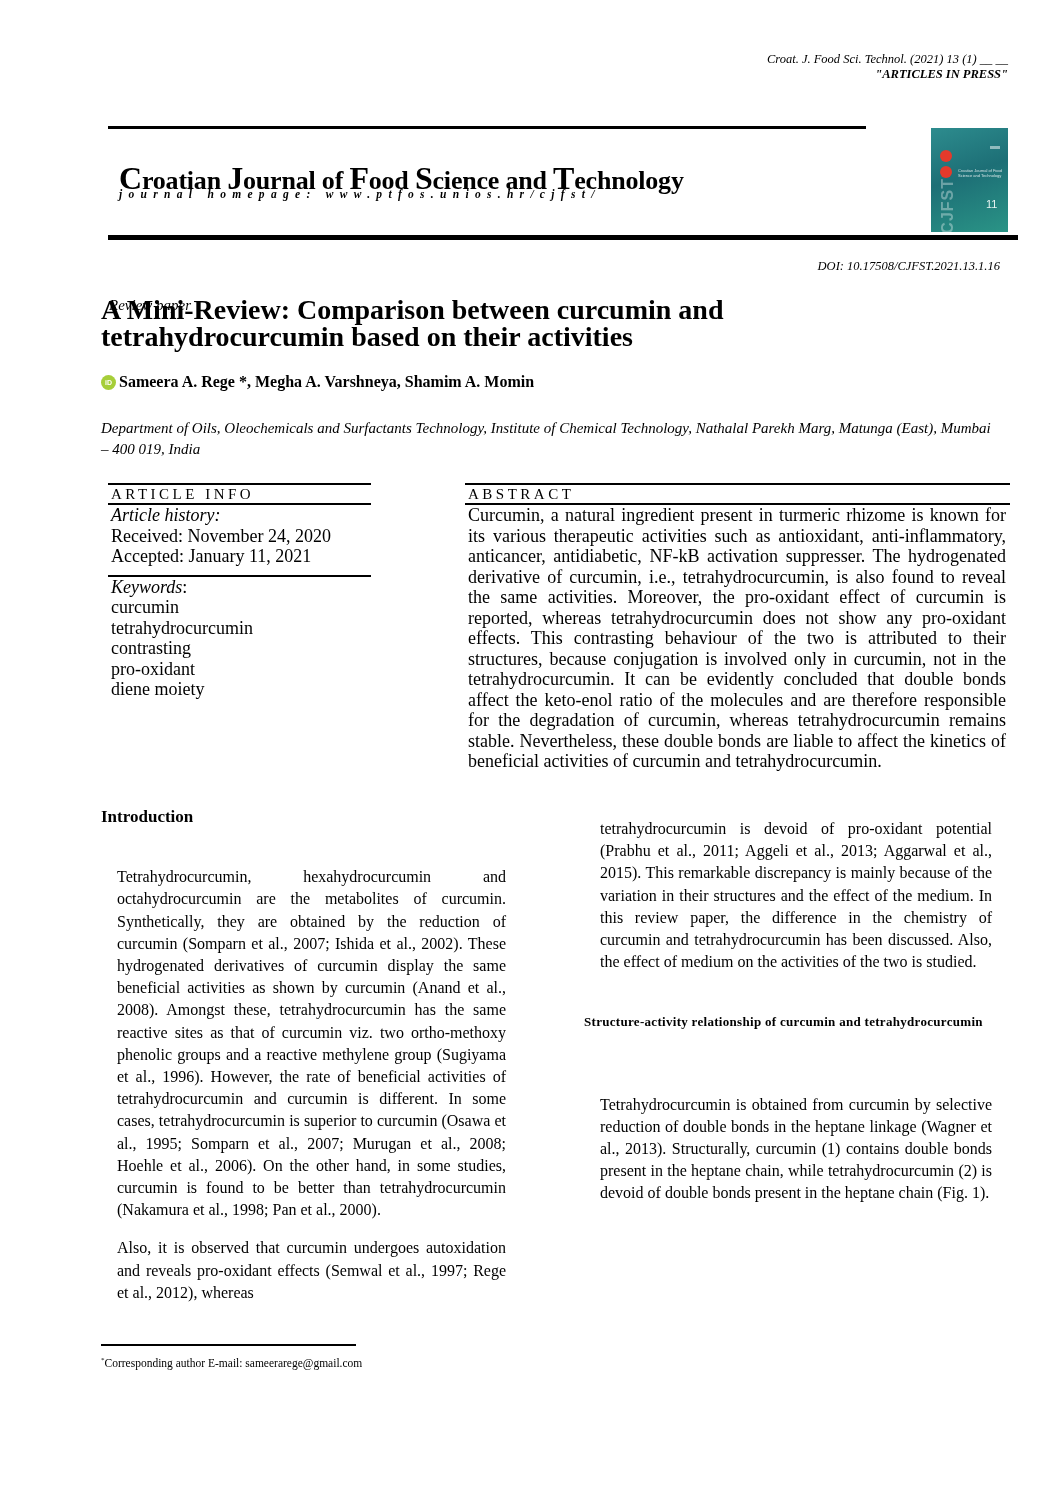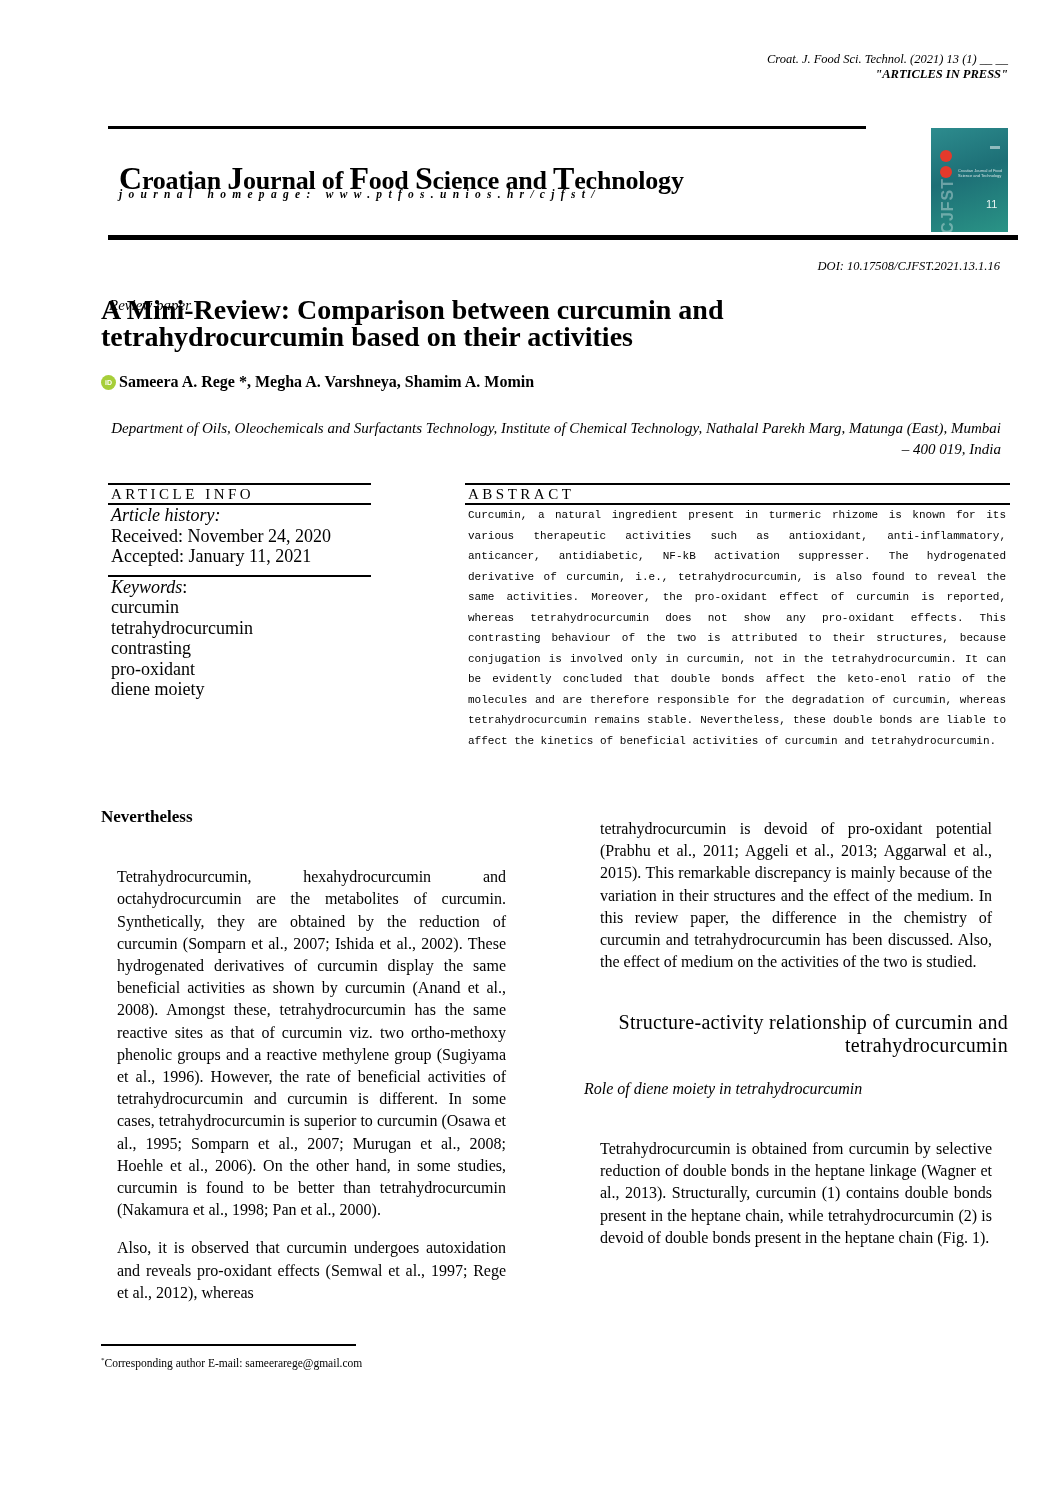--- a/index.html
+++ b/index.html
@@ -28,35 +28,35 @@
 
   .paper-type { left: 109px; top: 259px; font-size: 15px; font-style: italic; margin-top: 38px; }
   .doi { right: 58px; top: 259px; font-size: 12.5px; font-style: italic; }
 
   .article-title { left: 101px; top: 296px; width: 820px; font-size: 28px; font-weight: bold; line-height: 27px; }
 
   .authors { left: 101px; top: 373px; font-size: 16px; font-weight: bold; display: flex; align-items: center; white-space: nowrap; }
   .orcid { width: 15px; height: 15px; border-radius: 50%; background: #a6ce39; color: #fff; font-family: "Liberation Sans", sans-serif;
            font-size: 7px; font-weight: bold; display: inline-flex; align-items: center; justify-content: center; margin-right: 3px; }
 
-  .affiliation { left: 101px; top: 418px; width: 900px; font-size: 15px; font-style: italic; line-height: 21px; text-align: right; }
+  .affiliation { left: 101px; top: 418px; width: 900px; font-size: 15px; font-style: italic; line-height: 21px; }
 
   .box-rule { height: 2px; background: #000; }
   .info-col { left: 108px; top: 483px; width: 263px; }
   .abs-col { left: 465px; top: 483px; width: 545px; }
   .sec-head { font-size: 15px; letter-spacing: 3.5px; line-height: 18px; padding-left: 3px; }
   .info-body { font-size: 18px; line-height: 20.5px; padding-left: 3px; }
   .info-body .it { font-style: italic; }
-  .abstract-text { font-size: 11px; line-height: 20.5px; text-align: justify; padding: 0 4px 0 3px; font-family: Liberation Mono, monospace; }
+  .abstract-text { font-size: 18px; line-height: 20.5px; text-align: justify; padding: 0 4px 0 3px; }
 
   .col { font-size: 16px; line-height: 22.2px; text-align: justify; }
   .col-left { left: 101px; top: 806px; width: 421px; }
   .col-right { left: 584px; top: 802px; width: 424px; }
   .section-head { font-weight: bold; font-size: 17px; }
-  .subsection-head { font-weight: normal; font-size: 20px; text-align: right; letter-spacing: 0.3px; }
+  .subsection-head { font-weight: bold; font-size: 13px; text-align: left; letter-spacing: 0.3px; }
   .subsub-head { font-style: italic; font-size: 16px; }
   p { margin: 16px; }
 
   .footnote-rule { left: 101px; top: 1344px; width: 255px; height: 1.5px; background: #000; }
   .footnote { left: 101px; top: 1356px; font-size: 11.5px; }
   .footnote sup { font-size: 7px; }
 </style>
 </head>
 <body>
 
@@ -116,32 +116,31 @@
 </div>
 
 <div class="abs abs-col">
   <div class="box-rule"></div>
   <div class="sec-head">ABSTRACT</div>
   <div class="box-rule"></div>
   <div class="abstract-text">Curcumin, a natural ingredient present in turmeric rhizome is known for its various therapeutic activities such as antioxidant, anti-inflammatory, anticancer, antidiabetic, NF-kB activation suppresser. The hydrogenated derivative of curcumin, i.e., tetrahydrocurcumin, is also found to reveal the same activities. Moreover, the pro-oxidant effect of curcumin is reported, whereas tetrahydrocurcumin does not show any pro-oxidant effects. This contrasting behaviour of the two is attributed to their structures, because conjugation is involved only in curcumin, not in the tetrahydrocurcumin. It can be evidently concluded that double bonds affect the keto-enol ratio of the molecules and are therefore responsible for the degradation of curcumin, whereas tetrahydrocurcumin remains stable. Nevertheless, these double bonds are liable to affect the kinetics of beneficial activities of curcumin and tetrahydrocurcumin.</div>
 </div>
 
 <div class="abs col col-left">
-  <div class="section-head">Nevertheless</div>
+  <div class="section-head">Introduction</div>
   <div style="height:22px;"></div>
   <p>Tetrahydrocurcumin, hexahydrocurcumin and octahydrocurcumin are the metabolites of curcumin. Synthetically, they are obtained by the reduction of curcumin (Somparn et al., 2007; Ishida et al., 2002). These hydrogenated derivatives of curcumin display the same beneficial activities as shown by curcumin (Anand et al., 2008). Amongst these, tetrahydrocurcumin has the same reactive sites as that of curcumin viz. two ortho-methoxy phenolic groups and a reactive methylene group (Sugiyama et al., 1996). However, the rate of beneficial activities of tetrahydrocurcumin and curcumin is different. In some cases, tetrahydrocurcumin is superior to curcumin (Osawa et al., 1995; Somparn et al., 2007; Murugan et al., 2008; Hoehle et al., 2006). On the other hand, in some studies, curcumin is found to be better than tetrahydrocurcumin (Nakamura et al., 1998; Pan et al., 2000).</p>
   <p>Also, it is observed that curcumin undergoes autoxidation and reveals pro-oxidant effects (Semwal et al., 1997; Rege et al., 2012), whereas</p>
 </div>
 
 <div class="abs col col-right">
   <p>tetrahydrocurcumin is devoid of pro-oxidant potential (Prabhu et al., 2011; Aggeli et al., 2013; Aggarwal et al., 2015). This remarkable discrepancy is mainly because of the variation in their structures and the effect of the medium. In this review paper, the difference in the chemistry of curcumin and tetrahydrocurcumin has been discussed. Also, the effect of medium on the activities of the two is studied.</p>
   <div style="height:22px;"></div>
   <div class="subsection-head">Structure-activity relationship of curcumin and tetrahydrocurcumin</div>
   <div style="height:22px;"></div>
-  <div class="subsub-head">Role of diene moiety in tetrahydrocurcumin</div>
   <div style="height:22px;"></div>
   <p>Tetrahydrocurcumin is obtained from curcumin by selective reduction of double bonds in the heptane linkage (Wagner et al., 2013). Structurally, curcumin (1) contains double bonds present in the heptane chain, while tetrahydrocurcumin (2) is devoid of double bonds present in the heptane chain (Fig. 1).</p>
 </div>
 
 <div class="abs footnote-rule"></div>
 <div class="abs footnote">
   <sup>*</sup><span>Corresponding author E-mail: sameerarege@gmail.com</span>
 </div>
 
 </body></html>

